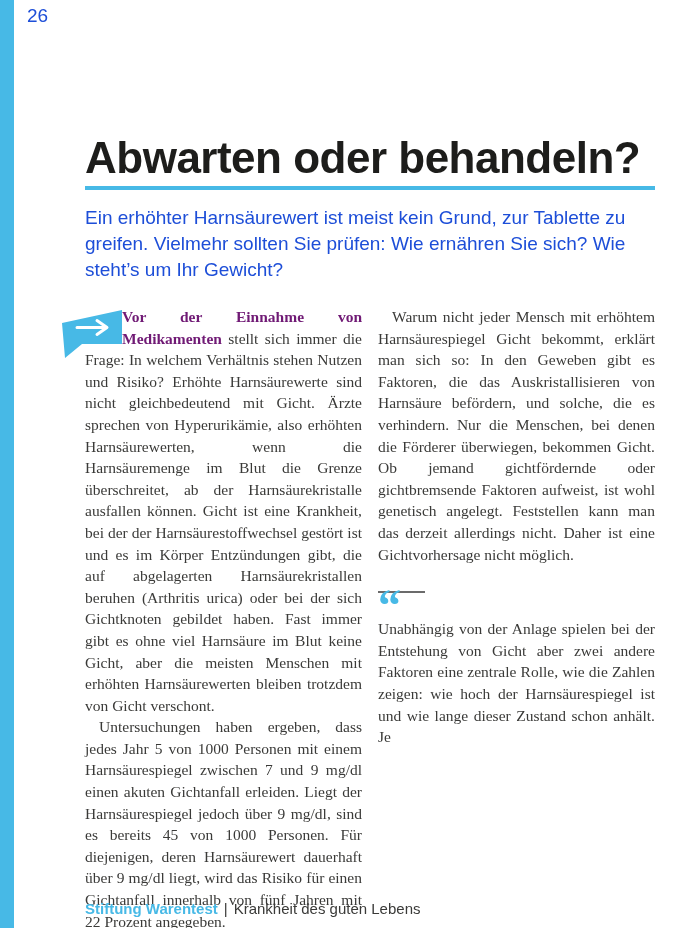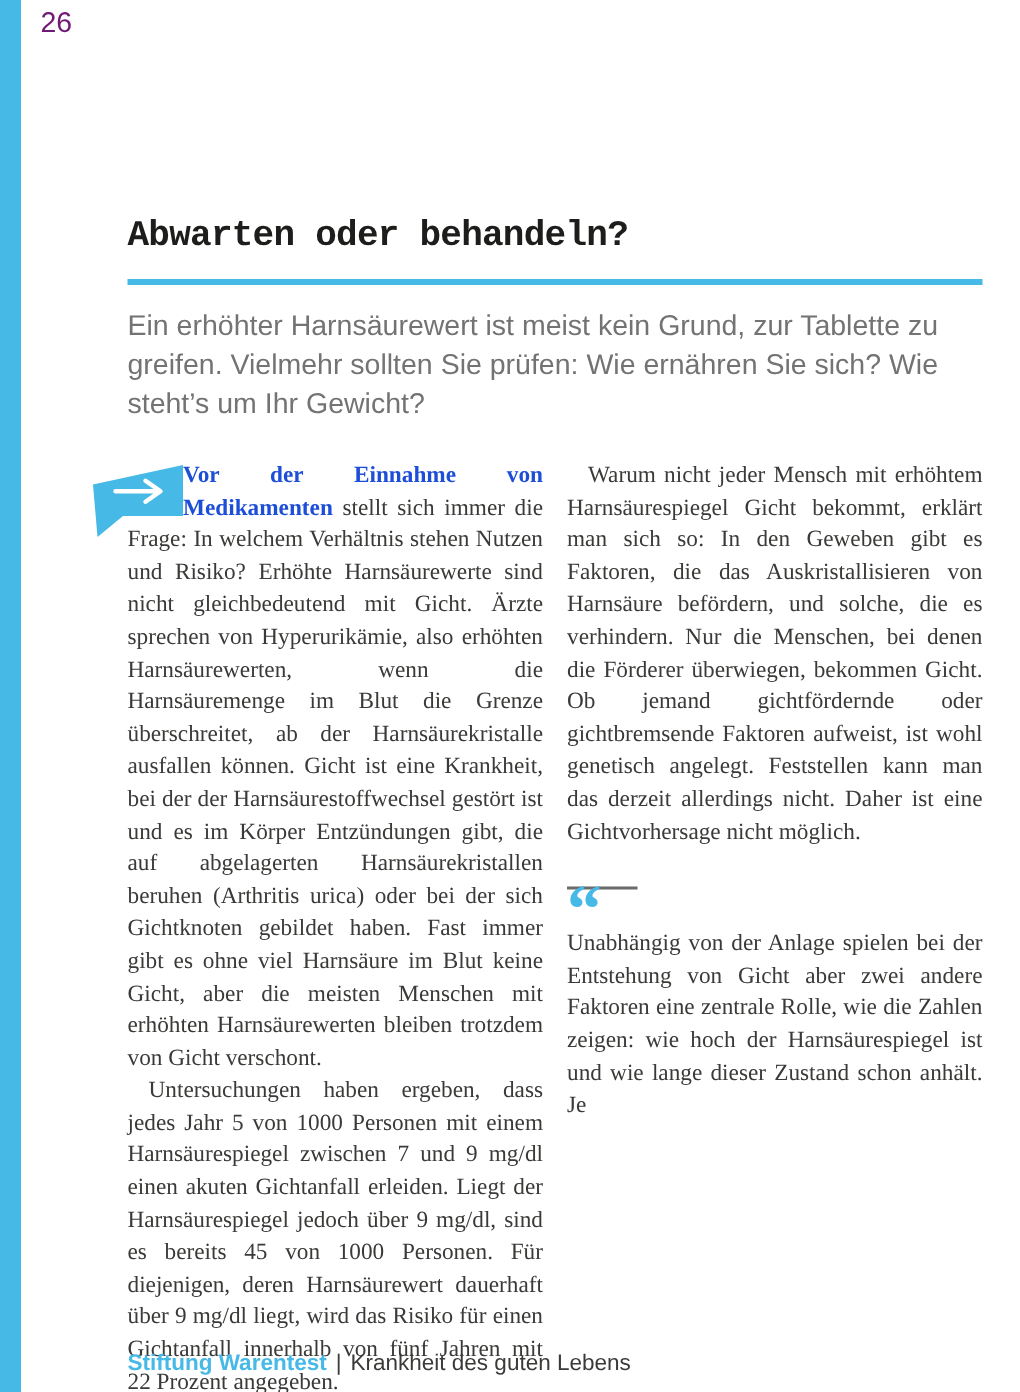--- a/index.html
+++ b/index.html
@@ -3,34 +3,34 @@
 <meta charset="utf-8">
 <style>
   :root { --accent:#47b9e6; }
   * { box-sizing:border-box; }
   html,body { margin:0; padding:0; }
   body {
     width:680px; height:928px; background:#ffffff; overflow:hidden; position:relative;
     font-family:"Liberation Sans", sans-serif;
   }
   .accent-bar { position:absolute; left:0; top:0; width:14px; height:928px; background:var(--accent); }
-  .page-number { position:absolute; left:27px; top:5px; font-size:19px; color:#701a75; }
+  .page-number { position:absolute; left:27px; top:5px; font-size:19px; color:#1d4ed8; }
 
   .content { position:absolute; left:85px; top:139px; width:570px; }
-  .page-title { margin:0; font-size:24px; line-height:38px; font-weight:bold; color:#1d1d1b; letter-spacing:-0.5px;font-family:Liberation Mono, monospace; }
+  .page-title { margin:0; font-size:44px; line-height:38px; font-weight:bold; color:#1d1d1b; letter-spacing:-0.5px; }
   .title-rule { height:4px; background:var(--accent); margin-top:9px; }
-  .intro { margin:15px 0 0 0; font-size:19px; line-height:26px; color:#737373; }
+  .intro { margin:15px 0 0 0; font-size:19px; line-height:26px; color:#1d4ed8; }
 
   .columns { display:flex; gap:16px; margin-top:23px; }
   .col { width:277px; }
   .body-p {
     margin:0; font-family:"Liberation Serif", serif; font-size:15.5px; line-height:21.6px;
     color:#3a3a38; text-align:justify; hyphens:auto; -webkit-hyphens:auto;
   }
-  .body-p .lead { font-weight:bold; color:#1d4ed8; }
+  .body-p .lead { font-weight:bold; color:#701a75; }
   .indent { text-indent:14px; }
 
   .lead-icon { float:left; width:60px; height:43px; margin-left:-23px; position:relative; }
   .lead-icon svg { position:absolute; left:0; top:2px; color:var(--accent); }
 
   .quote {
     margin-top:26px; font-family:"Liberation Sans", sans-serif; font-weight:bold;
     font-size:19.5px; line-height:26px; color:#1d1d1b;
   }
   .quote-mark {

